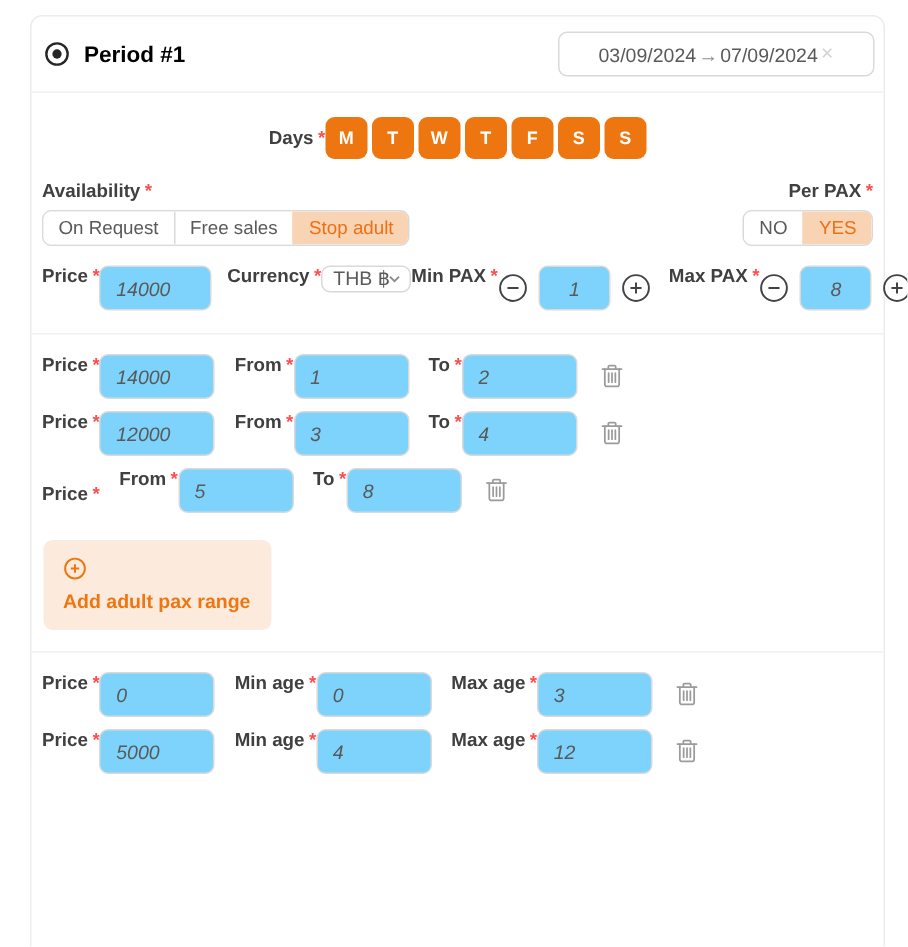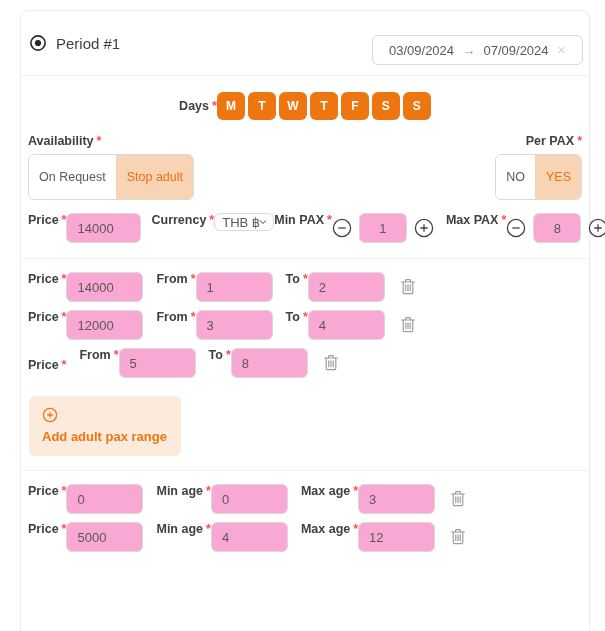--- a/index.html
+++ b/index.html
@@ -12,53 +12,54 @@
   .card{
     position:absolute;left:20px;top:10px;width:570px;height:650px;
     background:#fff;border:1px solid #ececec;border-radius:8px;box-sizing:border-box;
   }
   
   .card-header{
     display:flex;justify-content:space-between;align-items:center;
     padding:10px 6px 10px 8px;border-bottom:1px solid #f0f0f0;
   }
   .header-left{display:flex;align-items:center;gap:9px;}
-  .title{font-size:15px;font-weight:400;color:#404040;}
+  .title{font-size:15px;font-weight:700;color:#000000;}
   .date-range{
     display:flex;align-items:center;justify-content:space-between;
     width:211px;height:30px;box-sizing:border-box;
-    border:1px solid #d9d9d9;border-radius:6px;padding:0 16px;
-    font-size:13px;color:#595959;background:#fff;margin-top:14px;
+    border:1px solid #d9d9d9;border-radius:6px;padding:0 26px;
+    font-size:13px;color:#595959;background:#fff;
   }
   .date-range .dr-arrow{color:#8c8c8c;font-size:13px;}
   .date-range .dr-clear{color:#d4d4d4;font-size:11px;cursor:pointer;line-height:1;}
   
   .body-pad{padding:0 7px;}
   .f-label{font-size:12.5px;font-weight:700;color:#404040;line-height:14px;white-space:nowrap;}
   .req{color:#ff4d4f;margin-left:3px;font-weight:700;}
   .txt-input{
     height:30px;box-sizing:border-box;border:1px solid #d9d9d9;border-radius:6px;
-    padding:0 10px;font-size:13px;color:#595959;background:#f9a8d4;outline:none;
+    padding:0 10px;font-size:13px;color:#595959;background:#7dd3fc;outline:none;
     font-family:"Liberation Sans","DejaVu Sans",sans-serif;
+    font-style:italic;
   }
   .divider{height:1px;background:#f0f0f0;}
   
   .row-days{display:flex;justify-content:center;align-items:center;margin-top:16px;}
   .days-group{display:flex;gap:3px;}
   .day-btn{
     width:28px;height:28px;border:none;border-radius:6px;background:#ee7611;
     color:#fff;font-weight:700;font-size:12px;display:flex;align-items:center;
     justify-content:center;cursor:pointer;font-family:inherit;
   }
   
   .row-av-labels{display:flex;justify-content:space-between;margin-top:14px;align-items:center;}
   .row-av-controls{display:flex;justify-content:space-between;margin-top:6px;align-items:center;}
   .segmented{
     display:inline-flex;border:1px solid #d9d9d9;border-radius:6px;overflow:hidden;
-    height:46px;background:#fff;box-sizing:border-box;
+    height:24px;background:#fff;box-sizing:border-box;
   }
   .segment{
     padding:0 10px;display:flex;align-items:center;font-size:12.5px;color:#595959;
     background:#fff;border:none;border-left:1px solid #d9d9d9;cursor:pointer;
     font-family:inherit;
   }
   .segment:first-child{border-left:none;}
   .segment.selected{background:#f8d3b4;color:#ed7014;border-left-color:#f8d3b4;}
   
   .row-price{display:flex;justify-content:space-between;align-items:flex-start;margin-top:13px;}
@@ -135,20 +136,21 @@
           <span>Availability</span><span class="req">*</span>
         </span>
         <span class="f-label">
           <span>Per PAX</span><span class="req">*</span>
         </span>
       </div>
 
       <div class="row-av-controls">
         <div class="segmented">
           <button class="segment">On Request</button>
+          <button class="segment">Free sales</button>
           <button class="segment selected">Stop adult</button>
         </div>
         <div class="segmented">
           <button class="segment">NO</button>
           <button class="segment selected">YES</button>
         </div>
       </div>
 
       <div class="row-price">
         <div class="left-fields">

